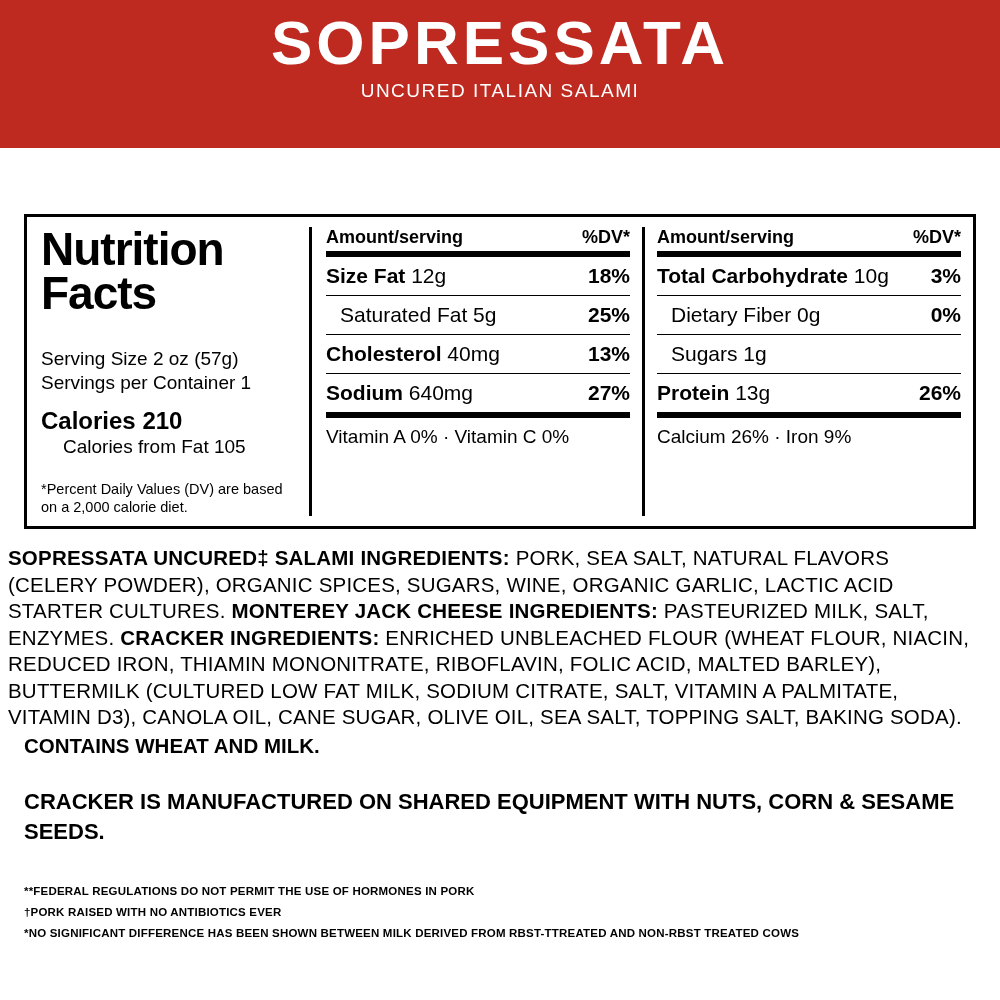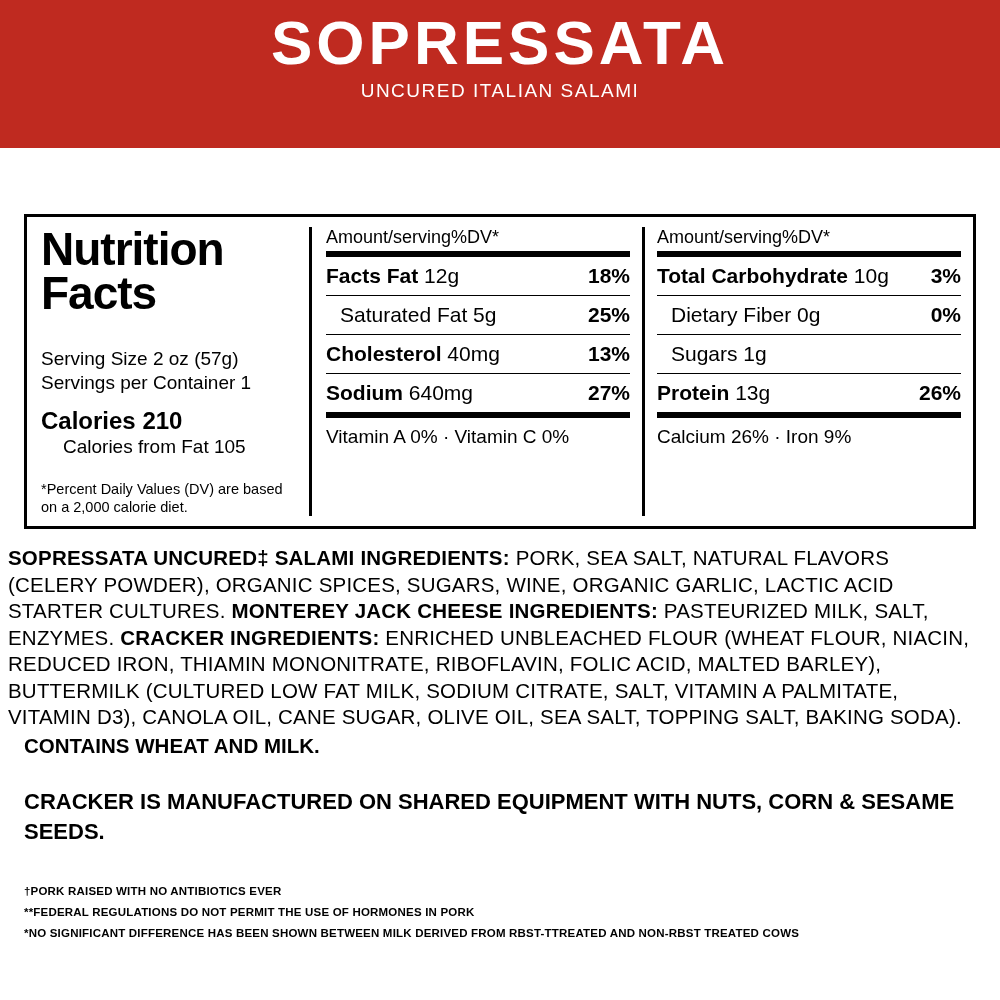--- a/index.html
+++ b/index.html
@@ -93,22 +93,23 @@
     display: flex;
     flex-direction: column;
   }
   .nf-col.second {
     border-left: 3px solid #000;
     padding-left: 12px;
     margin-left: 12px;
   }
   .nf-head {
     display: flex;
+    justify-content: space-between;
     font-size: 18px;
-    font-weight: normal;
+    font-weight: bold;
     padding-bottom: 3px;
   }
   .rule-thick { border-bottom: 6px solid #000; }
   .rule-thin { border-bottom: 1.5px solid #000; }
 
   .nf-row {
     display: flex;
     justify-content: space-between;
     align-items: baseline;
     font-size: 21px;
@@ -180,21 +181,21 @@
   <div class="nf-cols">
 
     <div class="nf-col">
       <div class="nf-head">
         <span>Amount/serving</span>
         <span>%DV*</span>
       </div>
       <div class="rule-thick"></div>
       <div id="col1-rows">
           <div class="nf-row">
-            <span class="lbl"><b>Facts Fat</b>  12g</span>
+            <span class="lbl"><b>Size Fat</b>  12g</span>
             <span class="dv">18%</span>
           </div>
           <div class="rule-thin"></div>
           <div class="nf-row indent">
             <span class="lbl">Saturated Fat  5g</span>
             <span class="dv">25%</span>
           </div>
           <div class="rule-thin"></div>
           <div class="nf-row">
             <span class="lbl"><b>Cholesterol</b>  40mg</span>
@@ -246,16 +247,16 @@
 
 <div class="ingredients">
   <b>SOPRESSATA UNCURED‡ SALAMI INGREDIENTS:</b><span> PORK, SEA SALT, NATURAL FLAVORS (CELERY POWDER), ORGANIC SPICES, SUGARS, WINE, ORGANIC GARLIC, LACTIC ACID STARTER CULTURES. </span><b>MONTEREY JACK CHEESE INGREDIENTS:</b><span> PASTEURIZED MILK, SALT, ENZYMES. </span><b>CRACKER INGREDIENTS:</b><span> ENRICHED UNBLEACHED FLOUR (WHEAT FLOUR, NIACIN, REDUCED IRON, THIAMIN MONONITRATE, RIBOFLAVIN, FOLIC ACID, MALTED BARLEY), BUTTERMILK (CULTURED LOW FAT MILK, SODIUM CITRATE, SALT, VITAMIN A PALMITATE, VITAMIN D3), CANOLA OIL, CANE SUGAR, OLIVE OIL, SEA SALT, TOPPING SALT, BAKING SODA).</span>
 </div>
 
 <div class="contains">CONTAINS WHEAT AND MILK.</div>
 
 <div class="shared">CRACKER IS MANUFACTURED ON SHARED EQUIPMENT WITH NUTS, CORN &amp; SESAME SEEDS.</div>
 
 <div class="footnotes" id="footnotes">
+    <div>**FEDERAL REGULATIONS DO NOT PERMIT THE USE OF HORMONES IN PORK</div>
     <div>†PORK RAISED WITH NO ANTIBIOTICS EVER</div>
-    <div>**FEDERAL REGULATIONS DO NOT PERMIT THE USE OF HORMONES IN PORK</div>
     <div>*NO SIGNIFICANT DIFFERENCE HAS BEEN SHOWN BETWEEN MILK DERIVED FROM RBST-TTREATED AND NON-RBST TREATED COWS</div>
   </div>
 
 </body></html>

